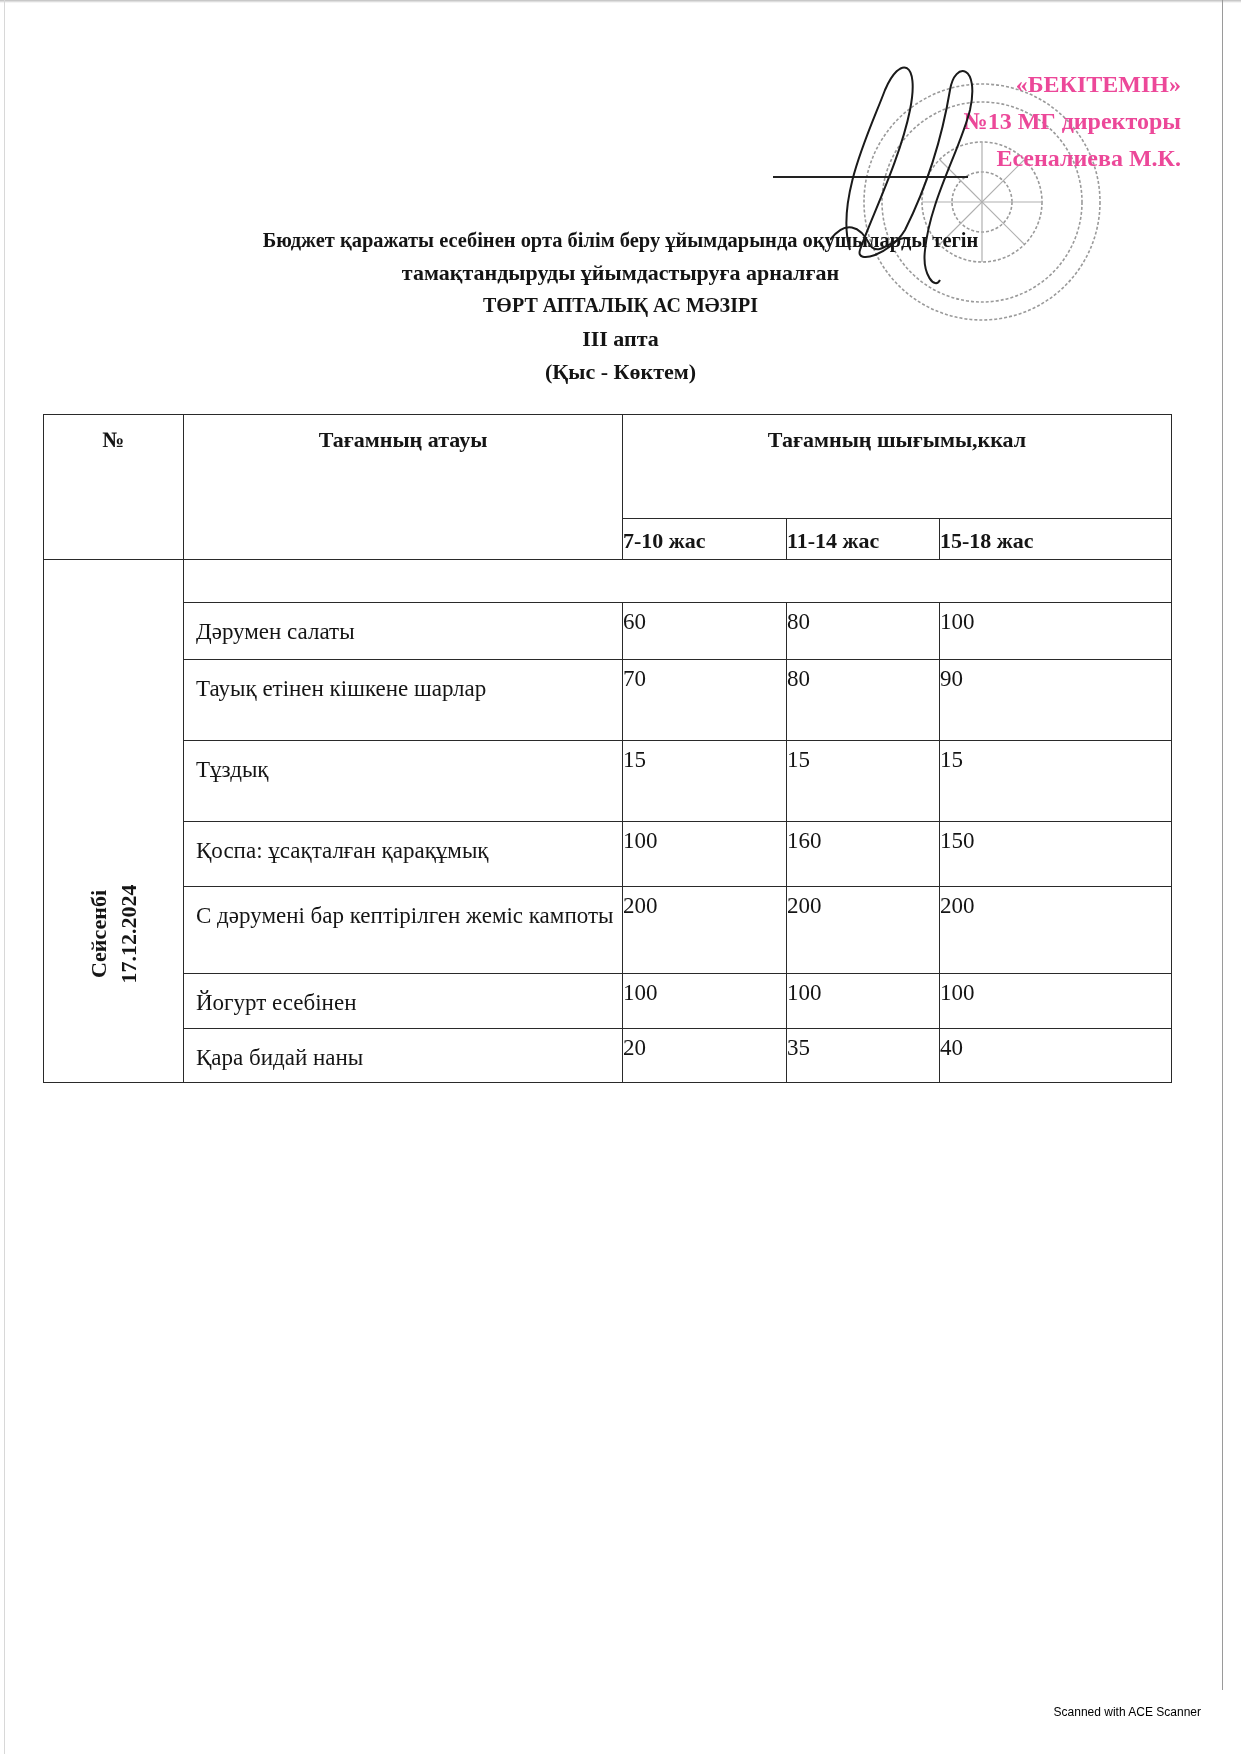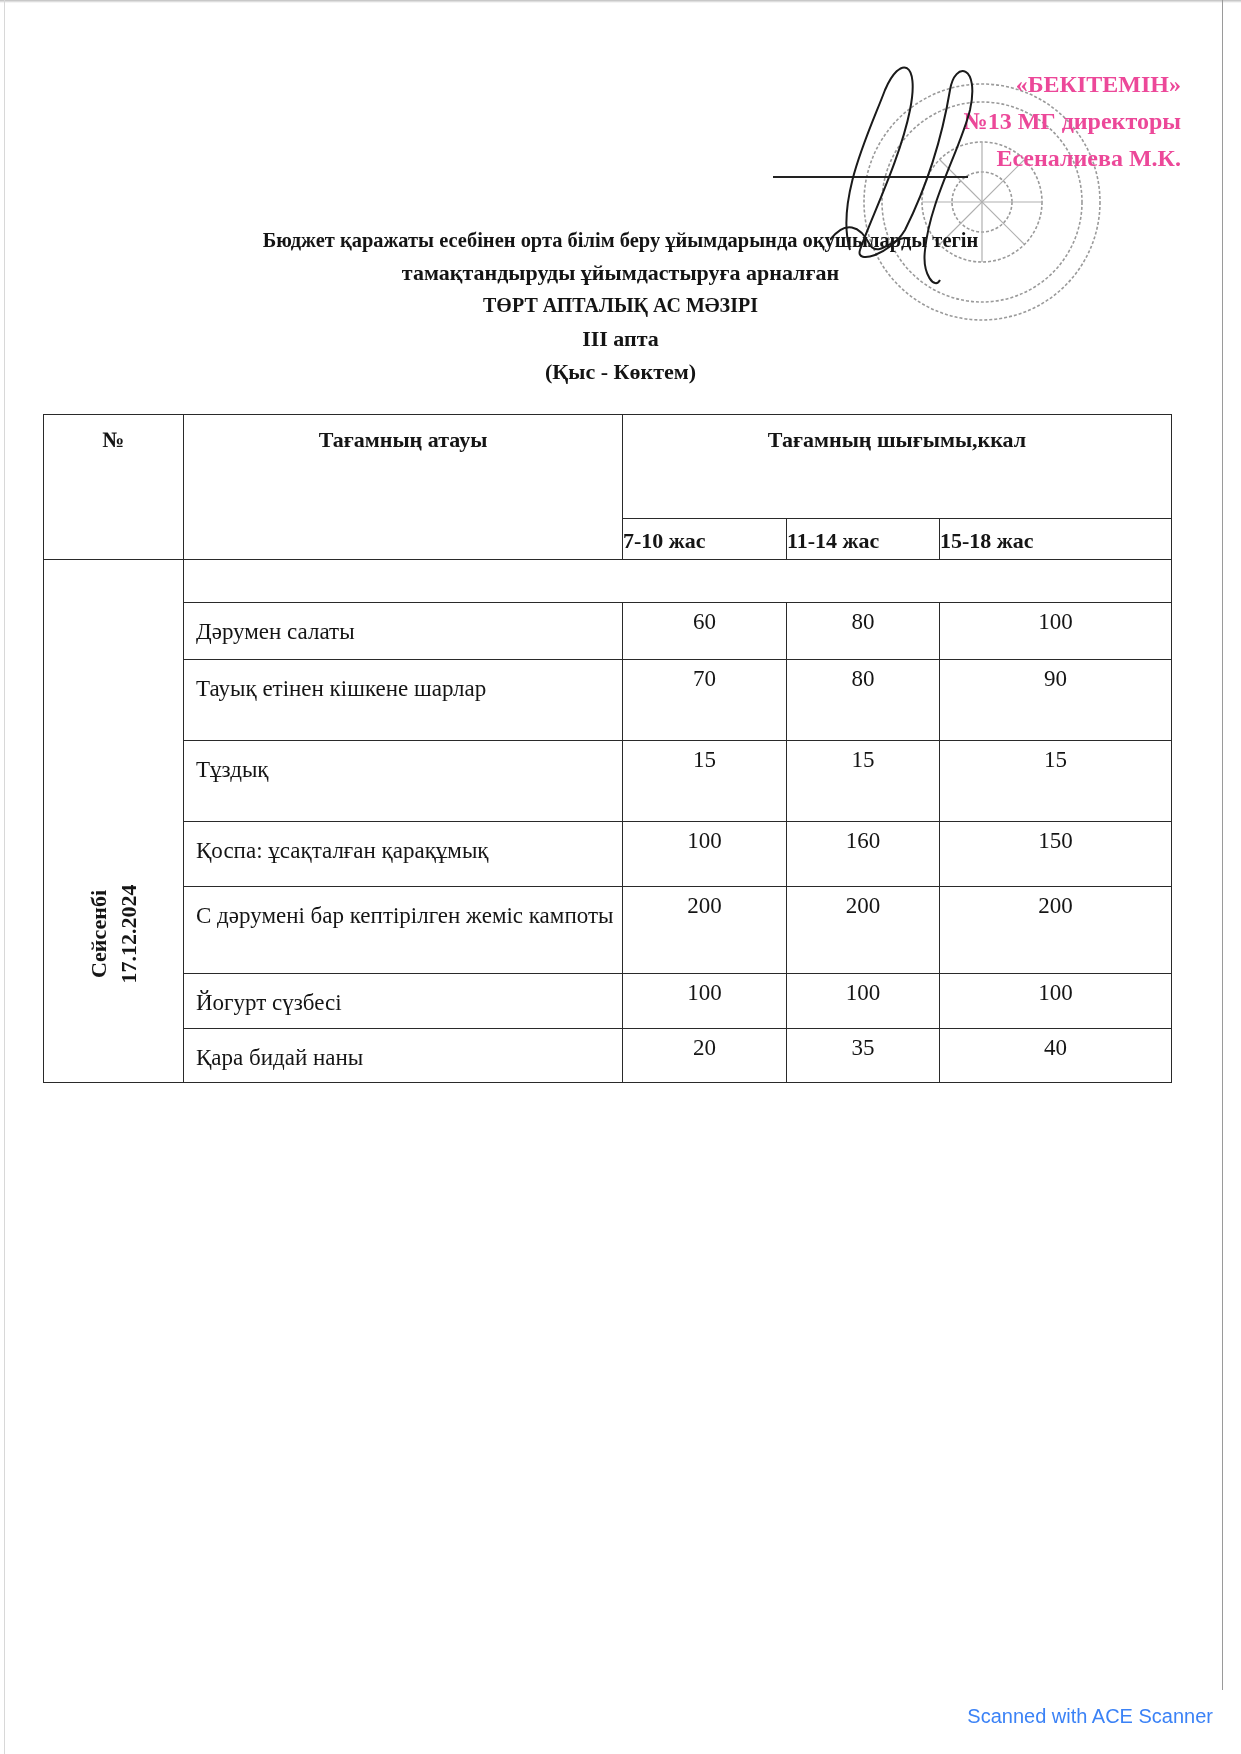--- a/index.html
+++ b/index.html
@@ -64,31 +64,31 @@
     .h-top th { padding-top: 12px; text-align: center; }
     .h-sub th { height: 36px; text-align: left; vertical-align: middle; padding-top: 4px; }
     .blank-row td { height: 42px; }
     .day-cell { position: relative; }
     .day-label {
       position: absolute; left: 50%; bottom: 118px;
       transform: translateX(-50%) rotate(-90deg); transform-origin: center;
       white-space: nowrap; text-align: center; font-weight: bold; font-size: 22px; line-height: 30px;
     }
     .name-cell { padding: 10px 0 0 12px !important; line-height: 37px; }
-    .val-cell { text-align: center; padding-top: 6px !important; }
+    .val-cell { text-align: left; padding-top: 6px !important; }
     .r-h56 td.name-cell, .r-h56 td.val-cell { height: 46px; }
     .r-h80 td.name-cell, .r-h80 td.val-cell { height: 70px; }
     .r-h64 td.name-cell, .r-h64 td.val-cell { height: 54px; }
     .r-h86 td.name-cell, .r-h86 td.val-cell { height: 76px; }
     .r-h54 td.name-cell, .r-h54 td.val-cell { height: 44px; }
     .r-h53 td.name-cell, .r-h53 td.val-cell { height: 43px; }
 
     .watermark {
-      position: absolute; right: 28px; top: 1705px;
-      font-family: "Liberation Sans", sans-serif; font-size: 20px; color: #3b82f6;
+      position: absolute; right: 40px; top: 1705px;
+      font-family: "Liberation Sans", sans-serif; font-size: 12px; color: #000000;
     }
   </style>
 </head>
 <body>
 
 <div class="scan-edge-top"></div>
 <div class="scan-edge-left"></div>
 <div class="scan-edge-right"></div>
 
 <svg class="stamp" viewBox="0 0 250 300">
@@ -179,21 +179,21 @@
     <td class="val-cell">160</td>
     <td class="val-cell">150</td>
   </tr>
   <tr class="r-h86">
     <td class="name-cell">С дәрумені бар кептірілген жеміс кампоты</td>
     <td class="val-cell">200</td>
     <td class="val-cell">200</td>
     <td class="val-cell">200</td>
   </tr>
   <tr class="r-h54">
-    <td class="name-cell">Йогурт сүзбесі</td>
+    <td class="name-cell">Йогурт есебінен</td>
     <td class="val-cell">100</td>
     <td class="val-cell">100</td>
     <td class="val-cell">100</td>
   </tr>
   <tr class="r-h53">
     <td class="name-cell">Қара бидай наны</td>
     <td class="val-cell">20</td>
     <td class="val-cell">35</td>
     <td class="val-cell">40</td>
   </tr>

